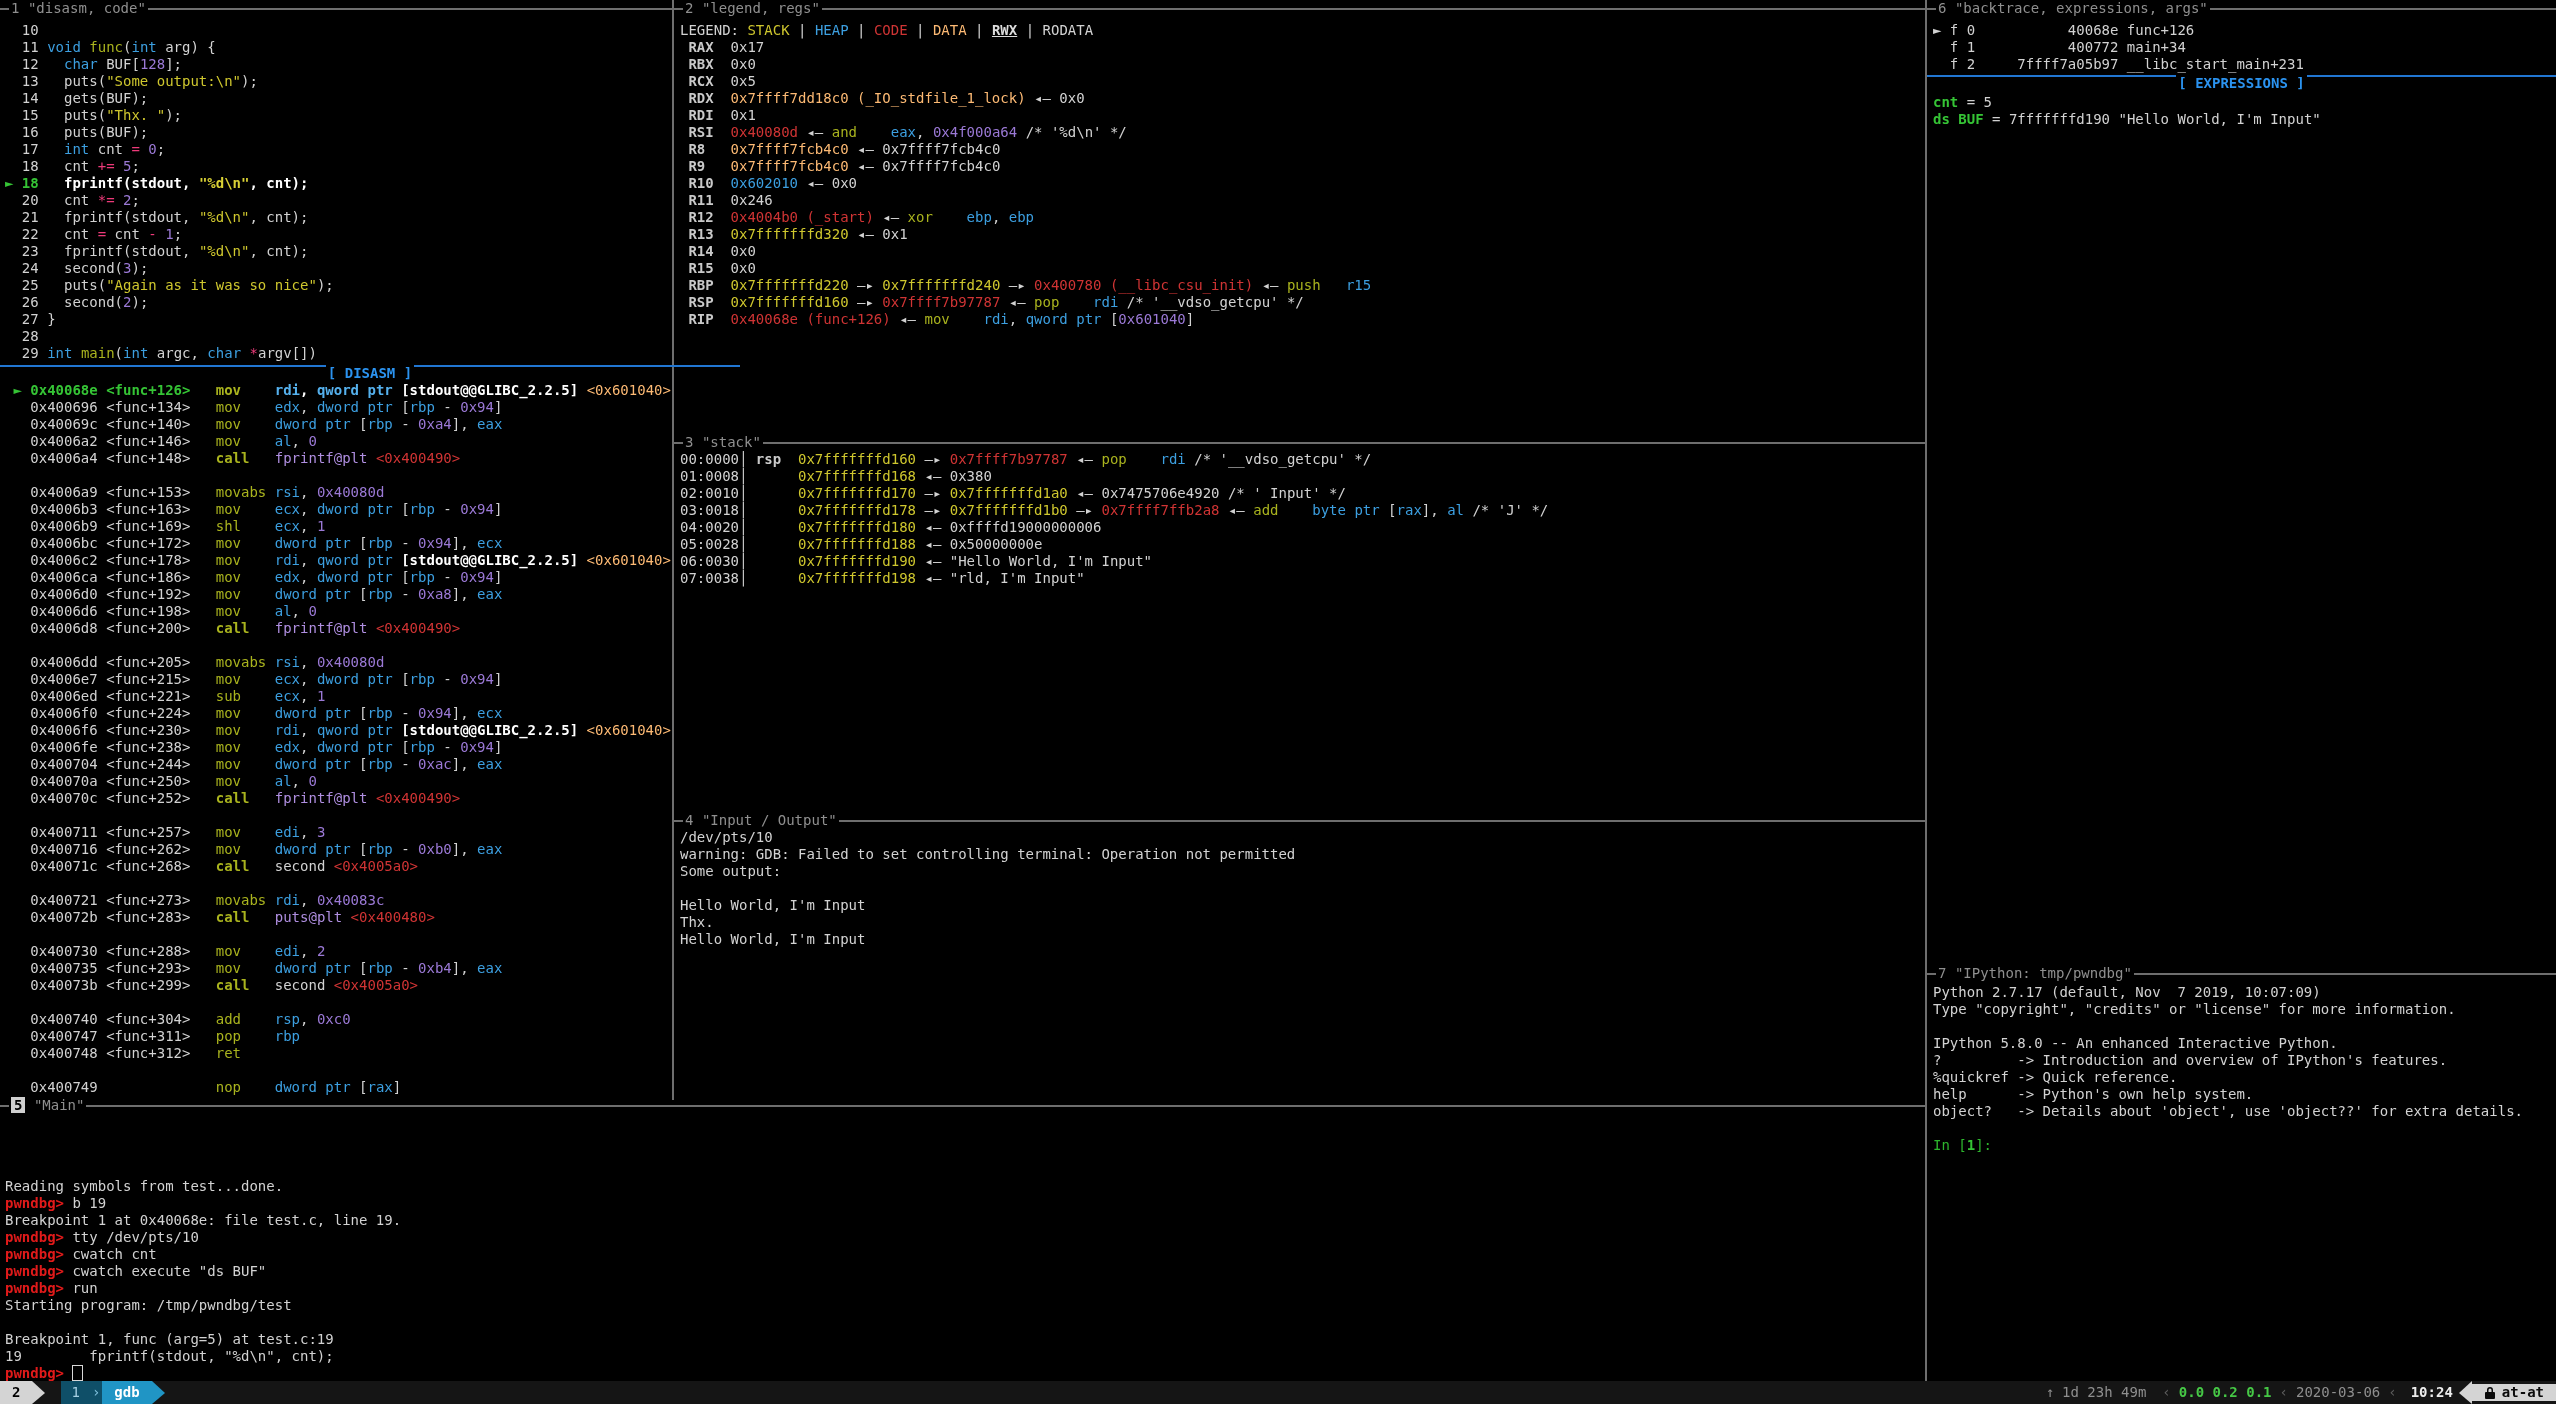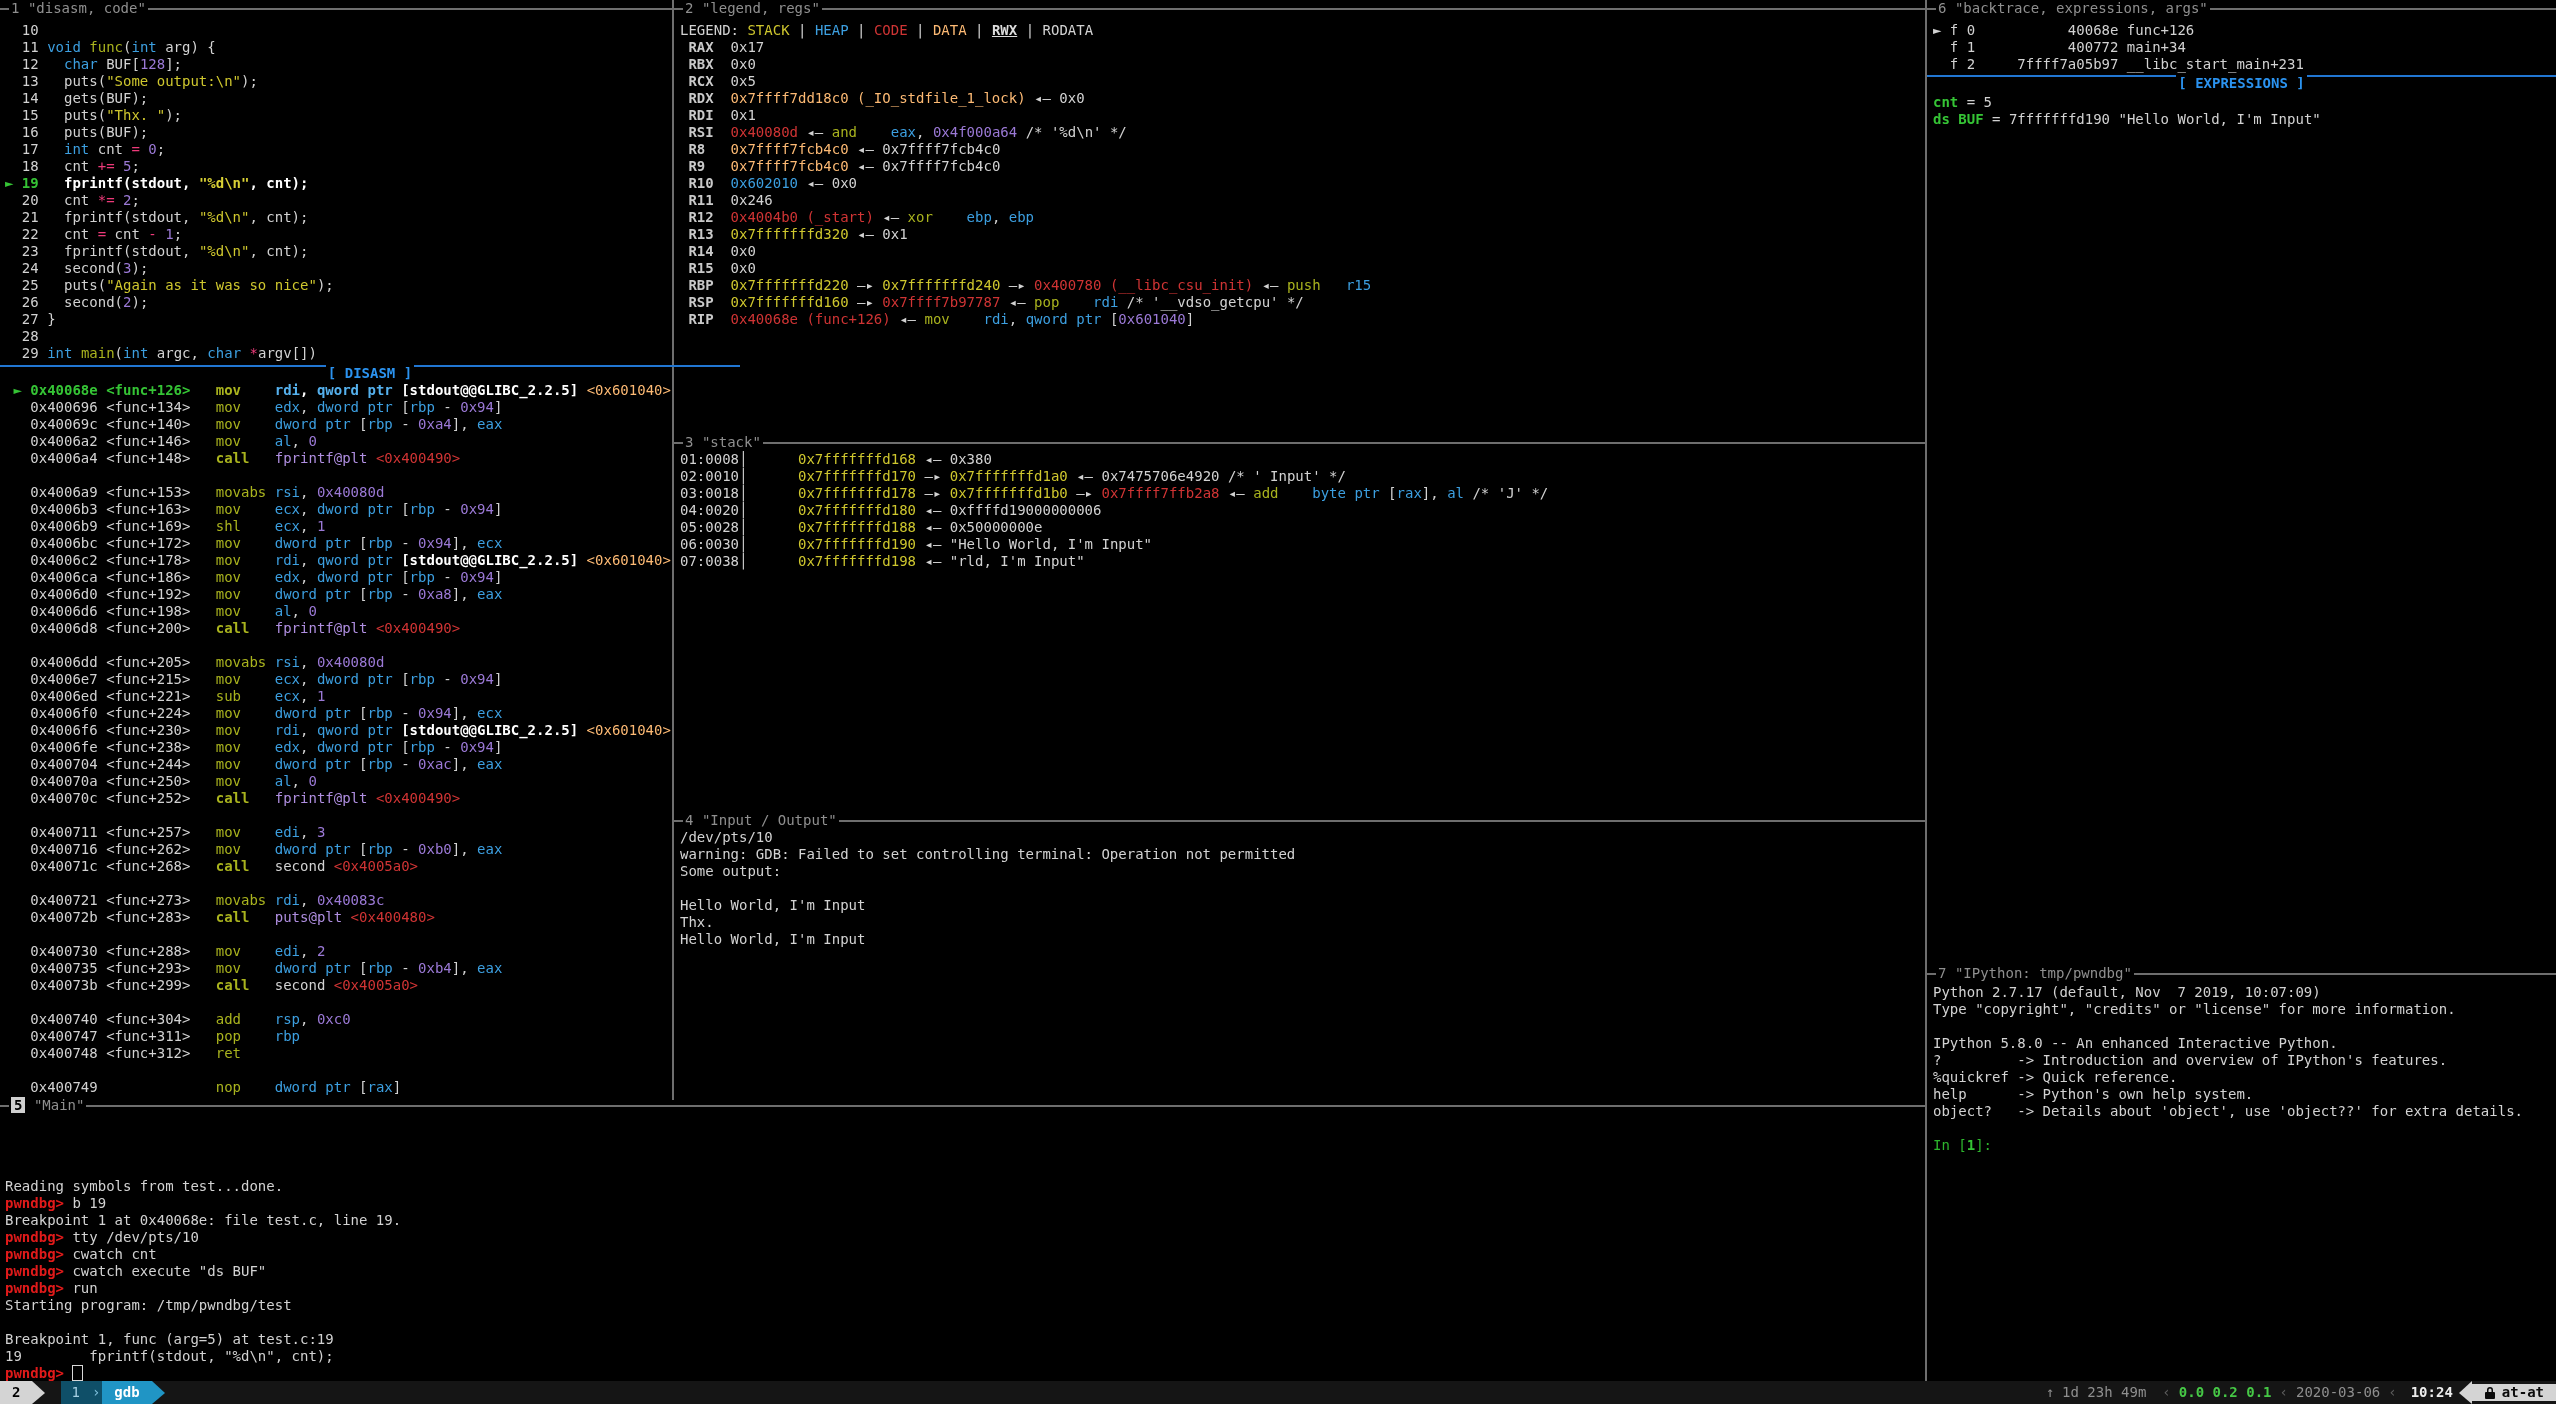--- a/index.html
+++ b/index.html
@@ -117,21 +117,21 @@
   <div class="pane" style="left:5px;top:22px;">
       <div class="line"><span class="c-w">  10</span></div>
       <div class="line"><span class="c-w">  11 </span><span class="c-b">void</span><span class="c-o"> func</span><span class="c-w">(</span><span class="c-b">int</span><span class="c-w"> arg) {</span></div>
       <div class="line"><span class="c-w">  12   </span><span class="c-b">char</span><span class="c-w"> BUF[</span><span class="c-p">128</span><span class="c-w">];</span></div>
       <div class="line"><span class="c-w">  13   puts(</span><span class="c-y">"Some output:\n"</span><span class="c-w">);</span></div>
       <div class="line"><span class="c-w">  14   gets(BUF);</span></div>
       <div class="line"><span class="c-w">  15   puts(</span><span class="c-y">"Thx. "</span><span class="c-w">);</span></div>
       <div class="line"><span class="c-w">  16   puts(BUF);</span></div>
       <div class="line"><span class="c-w">  17   </span><span class="c-b">int</span><span class="c-w"> cnt </span><span class="c-pk">=</span><span class="c-w"> </span><span class="c-p">0</span><span class="c-w">;</span></div>
       <div class="line"><span class="c-w">  18   cnt </span><span class="c-pk">+=</span><span class="c-w"> </span><span class="c-p">5</span><span class="c-w">;</span></div>
-      <div class="line"><span class="c-G">► 19</span><span class="c-W">   fprintf(stdout, </span><span class="c-Y">"%d\n"</span><span class="c-W">, cnt);</span></div>
+      <div class="line"><span class="c-G">► 18</span><span class="c-W">   fprintf(stdout, </span><span class="c-Y">"%d\n"</span><span class="c-W">, cnt);</span></div>
       <div class="line"><span class="c-w">  20   cnt </span><span class="c-pk">*=</span><span class="c-w"> </span><span class="c-p">2</span><span class="c-w">;</span></div>
       <div class="line"><span class="c-w">  21   fprintf(stdout, </span><span class="c-y">"%d\n"</span><span class="c-w">, cnt);</span></div>
       <div class="line"><span class="c-w">  22   cnt </span><span class="c-pk">=</span><span class="c-w"> cnt </span><span class="c-pk">-</span><span class="c-w"> </span><span class="c-p">1</span><span class="c-w">;</span></div>
       <div class="line"><span class="c-w">  23   fprintf(stdout, </span><span class="c-y">"%d\n"</span><span class="c-w">, cnt);</span></div>
       <div class="line"><span class="c-w">  24   second(</span><span class="c-p">3</span><span class="c-w">);</span></div>
       <div class="line"><span class="c-w">  25   puts(</span><span class="c-y">"Again as it was so nice"</span><span class="c-w">);</span></div>
       <div class="line"><span class="c-w">  26   second(</span><span class="c-p">2</span><span class="c-w">);</span></div>
       <div class="line"><span class="c-w">  27 }</span></div>
       <div class="line"><span class="c-w">  28</span></div>
       <div class="line"><span class="c-w">  29 </span><span class="c-b">int</span><span class="c-o"> main</span><span class="c-w">(</span><span class="c-b">int</span><span class="c-w"> argc, </span><span class="c-b">char</span><span class="c-w"> </span><span class="c-pk">*</span><span class="c-w">argv[])</span></div>
@@ -194,20 +194,21 @@
       <div class="line"><span class="c-N"> R11  </span><span class="c-w">0x246</span></div>
       <div class="line"><span class="c-N"> R12  </span><span class="c-r">0x4004b0 (_start)</span><span class="c-w"> ◂— </span><span class="c-o">xor</span><span class="c-w">    </span><span class="c-b">ebp</span><span class="c-w">, </span><span class="c-b">ebp</span></div>
       <div class="line"><span class="c-N"> R13  </span><span class="c-y">0x7fffffffd320</span><span class="c-w"> ◂— 0x1</span></div>
       <div class="line"><span class="c-N"> R14  </span><span class="c-w">0x0</span></div>
       <div class="line"><span class="c-N"> R15  </span><span class="c-w">0x0</span></div>
       <div class="line"><span class="c-N"> RBP  </span><span class="c-y">0x7fffffffd220</span><span class="c-w"> —▸ </span><span class="c-y">0x7fffffffd240</span><span class="c-w"> —▸ </span><span class="c-r">0x400780 (__libc_csu_init)</span><span class="c-w"> ◂— </span><span class="c-o">push</span><span class="c-w">   </span><span class="c-b">r15</span></div>
       <div class="line"><span class="c-N"> RSP  </span><span class="c-y">0x7fffffffd160</span><span class="c-w"> —▸ </span><span class="c-r">0x7ffff7b97787</span><span class="c-w"> ◂— </span><span class="c-o">pop</span><span class="c-w">    </span><span class="c-b">rdi</span><span class="c-w"> /* '__vdso_getcpu' */</span></div>
       <div class="line"><span class="c-N"> RIP  </span><span class="c-r">0x40068e (func+126)</span><span class="c-w"> ◂— </span><span class="c-o">mov</span><span class="c-w">    </span><span class="c-b">rdi</span><span class="c-w">, </span><span class="c-b">qword ptr</span><span class="c-w"> [</span><span class="c-p">0x601040</span><span class="c-w">]</span></div>
     </div>
   <div class="pane" style="left:680px;top:451px;">
+      <div class="line"><span class="c-w">00:0000│ </span><span class="c-N">rsp</span><span class="c-w">  </span><span class="c-y">0x7fffffffd160</span><span class="c-w"> —▸ </span><span class="c-r">0x7ffff7b97787</span><span class="c-w"> ◂— </span><span class="c-o">pop</span><span class="c-w">    </span><span class="c-b">rdi</span><span class="c-w"> /* '__vdso_getcpu' */</span></div>
       <div class="line"><span class="c-w">01:0008│      </span><span class="c-y">0x7fffffffd168</span><span class="c-w"> ◂— 0x380</span></div>
       <div class="line"><span class="c-w">02:0010│      </span><span class="c-y">0x7fffffffd170</span><span class="c-w"> —▸ </span><span class="c-y">0x7fffffffd1a0</span><span class="c-w"> ◂— 0x7475706e4920 /* ' Input' */</span></div>
       <div class="line"><span class="c-w">03:0018│      </span><span class="c-y">0x7fffffffd178</span><span class="c-w"> —▸ </span><span class="c-y">0x7fffffffd1b0</span><span class="c-w"> —▸ </span><span class="c-r">0x7ffff7ffb2a8</span><span class="c-w"> ◂— </span><span class="c-o">add</span><span class="c-w">    </span><span class="c-b">byte ptr</span><span class="c-w"> [</span><span class="c-b">rax</span><span class="c-w">], </span><span class="c-b">al</span><span class="c-w"> /* 'J' */</span></div>
       <div class="line"><span class="c-w">04:0020│      </span><span class="c-y">0x7fffffffd180</span><span class="c-w"> ◂— 0xffffd19000000006</span></div>
       <div class="line"><span class="c-w">05:0028│      </span><span class="c-y">0x7fffffffd188</span><span class="c-w"> ◂— 0x50000000e</span></div>
       <div class="line"><span class="c-w">06:0030│      </span><span class="c-y">0x7fffffffd190</span><span class="c-w"> ◂— "Hello World, I'm Input"</span></div>
       <div class="line"><span class="c-w">07:0038│      </span><span class="c-y">0x7fffffffd198</span><span class="c-w"> ◂— "rld, I'm Input"</span></div>
     </div>
   <div class="pane" style="left:680px;top:829px;">
       <div class="line"><span class="c-w">/dev/pts/10</span></div>

